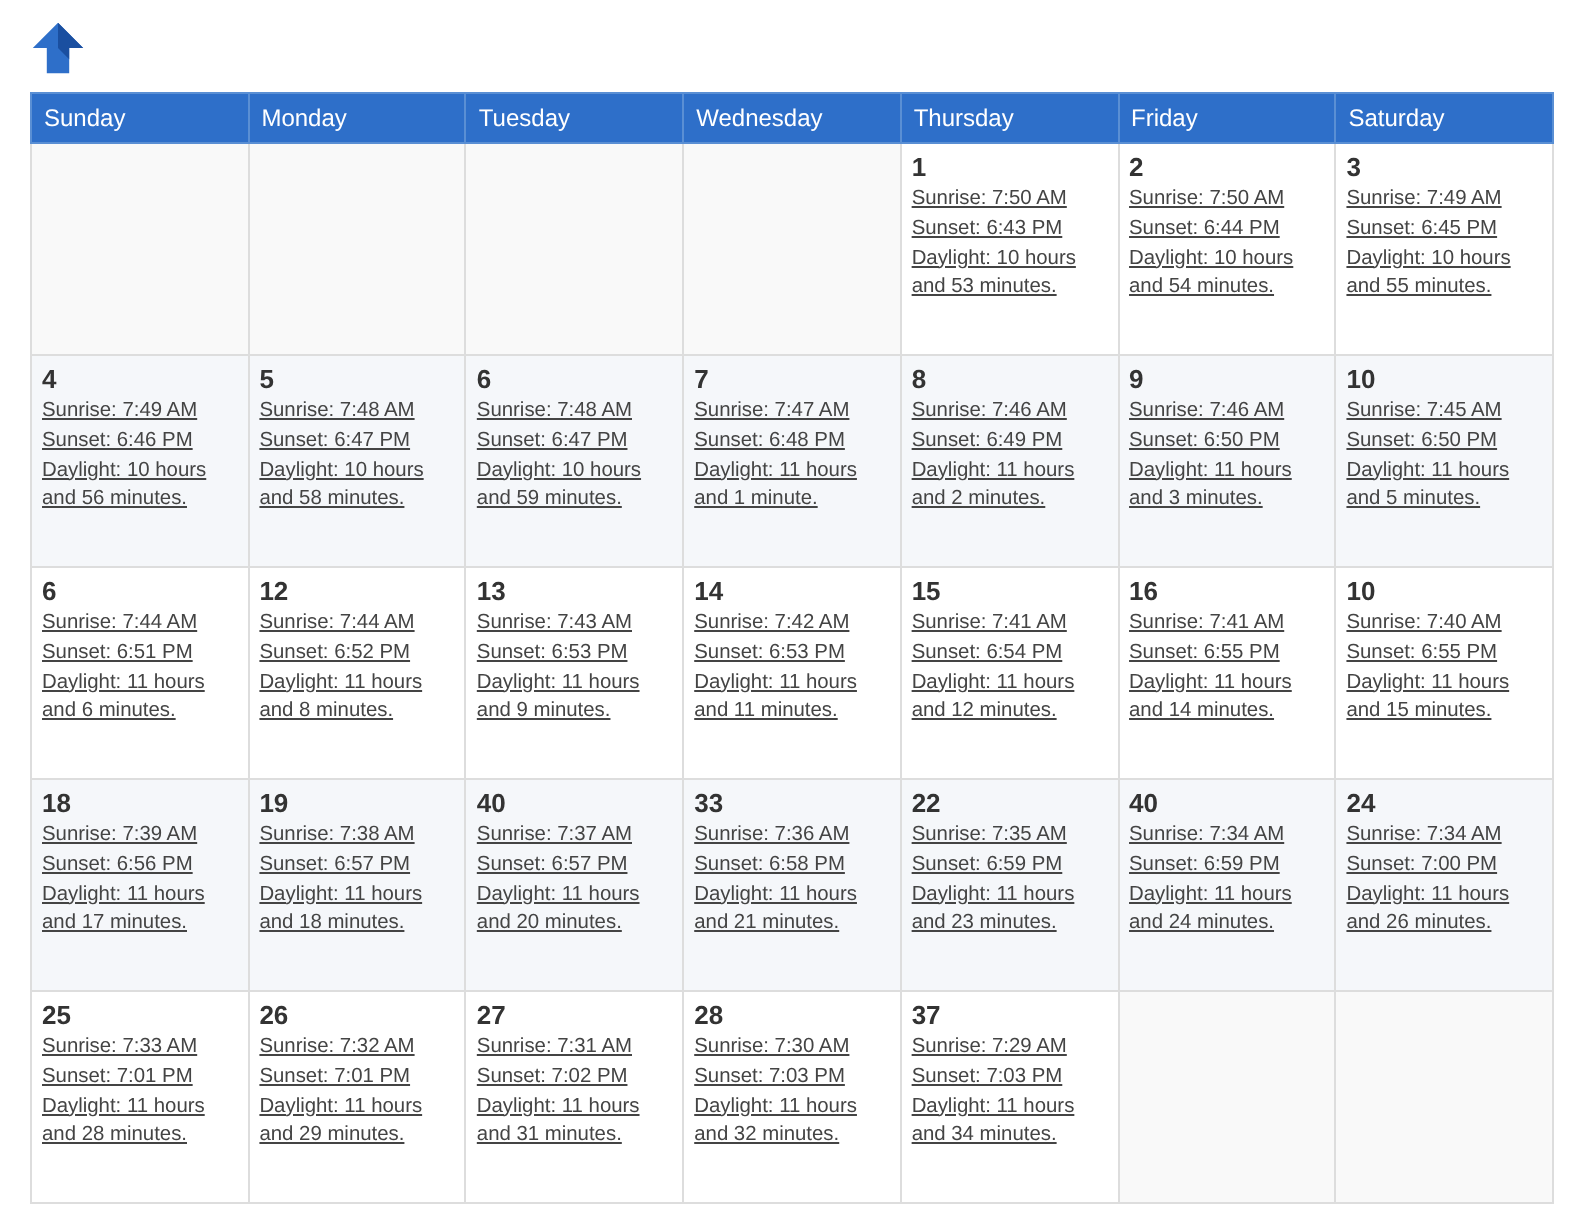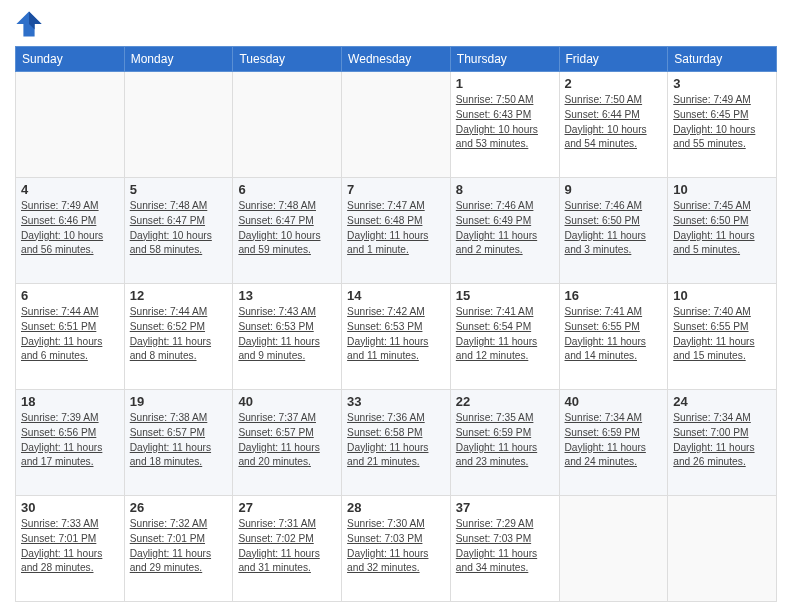--- a/index.html
+++ b/index.html
@@ -232,21 +232,21 @@
             <div class="day-number">40</div>
             <div class="day-info">Sunrise: 7:34 AM<br>Sunset: 6:59 PM<br>Daylight: 11 hours<br>and 24 minutes.</div>
           </td>
           <td>
             <div class="day-number">24</div>
             <div class="day-info">Sunrise: 7:34 AM<br>Sunset: 7:00 PM<br>Daylight: 11 hours<br>and 26 minutes.</div>
           </td>
         </tr>
         <tr>
           <td>
-            <div class="day-number">30</div>
+            <div class="day-number">25</div>
             <div class="day-info">Sunrise: 7:33 AM<br>Sunset: 7:01 PM<br>Daylight: 11 hours<br>and 28 minutes.</div>
           </td>
           <td>
             <div class="day-number">26</div>
             <div class="day-info">Sunrise: 7:32 AM<br>Sunset: 7:01 PM<br>Daylight: 11 hours<br>and 29 minutes.</div>
           </td>
           <td>
             <div class="day-number">27</div>
             <div class="day-info">Sunrise: 7:31 AM<br>Sunset: 7:02 PM<br>Daylight: 11 hours<br>and 31 minutes.</div>
           </td>

